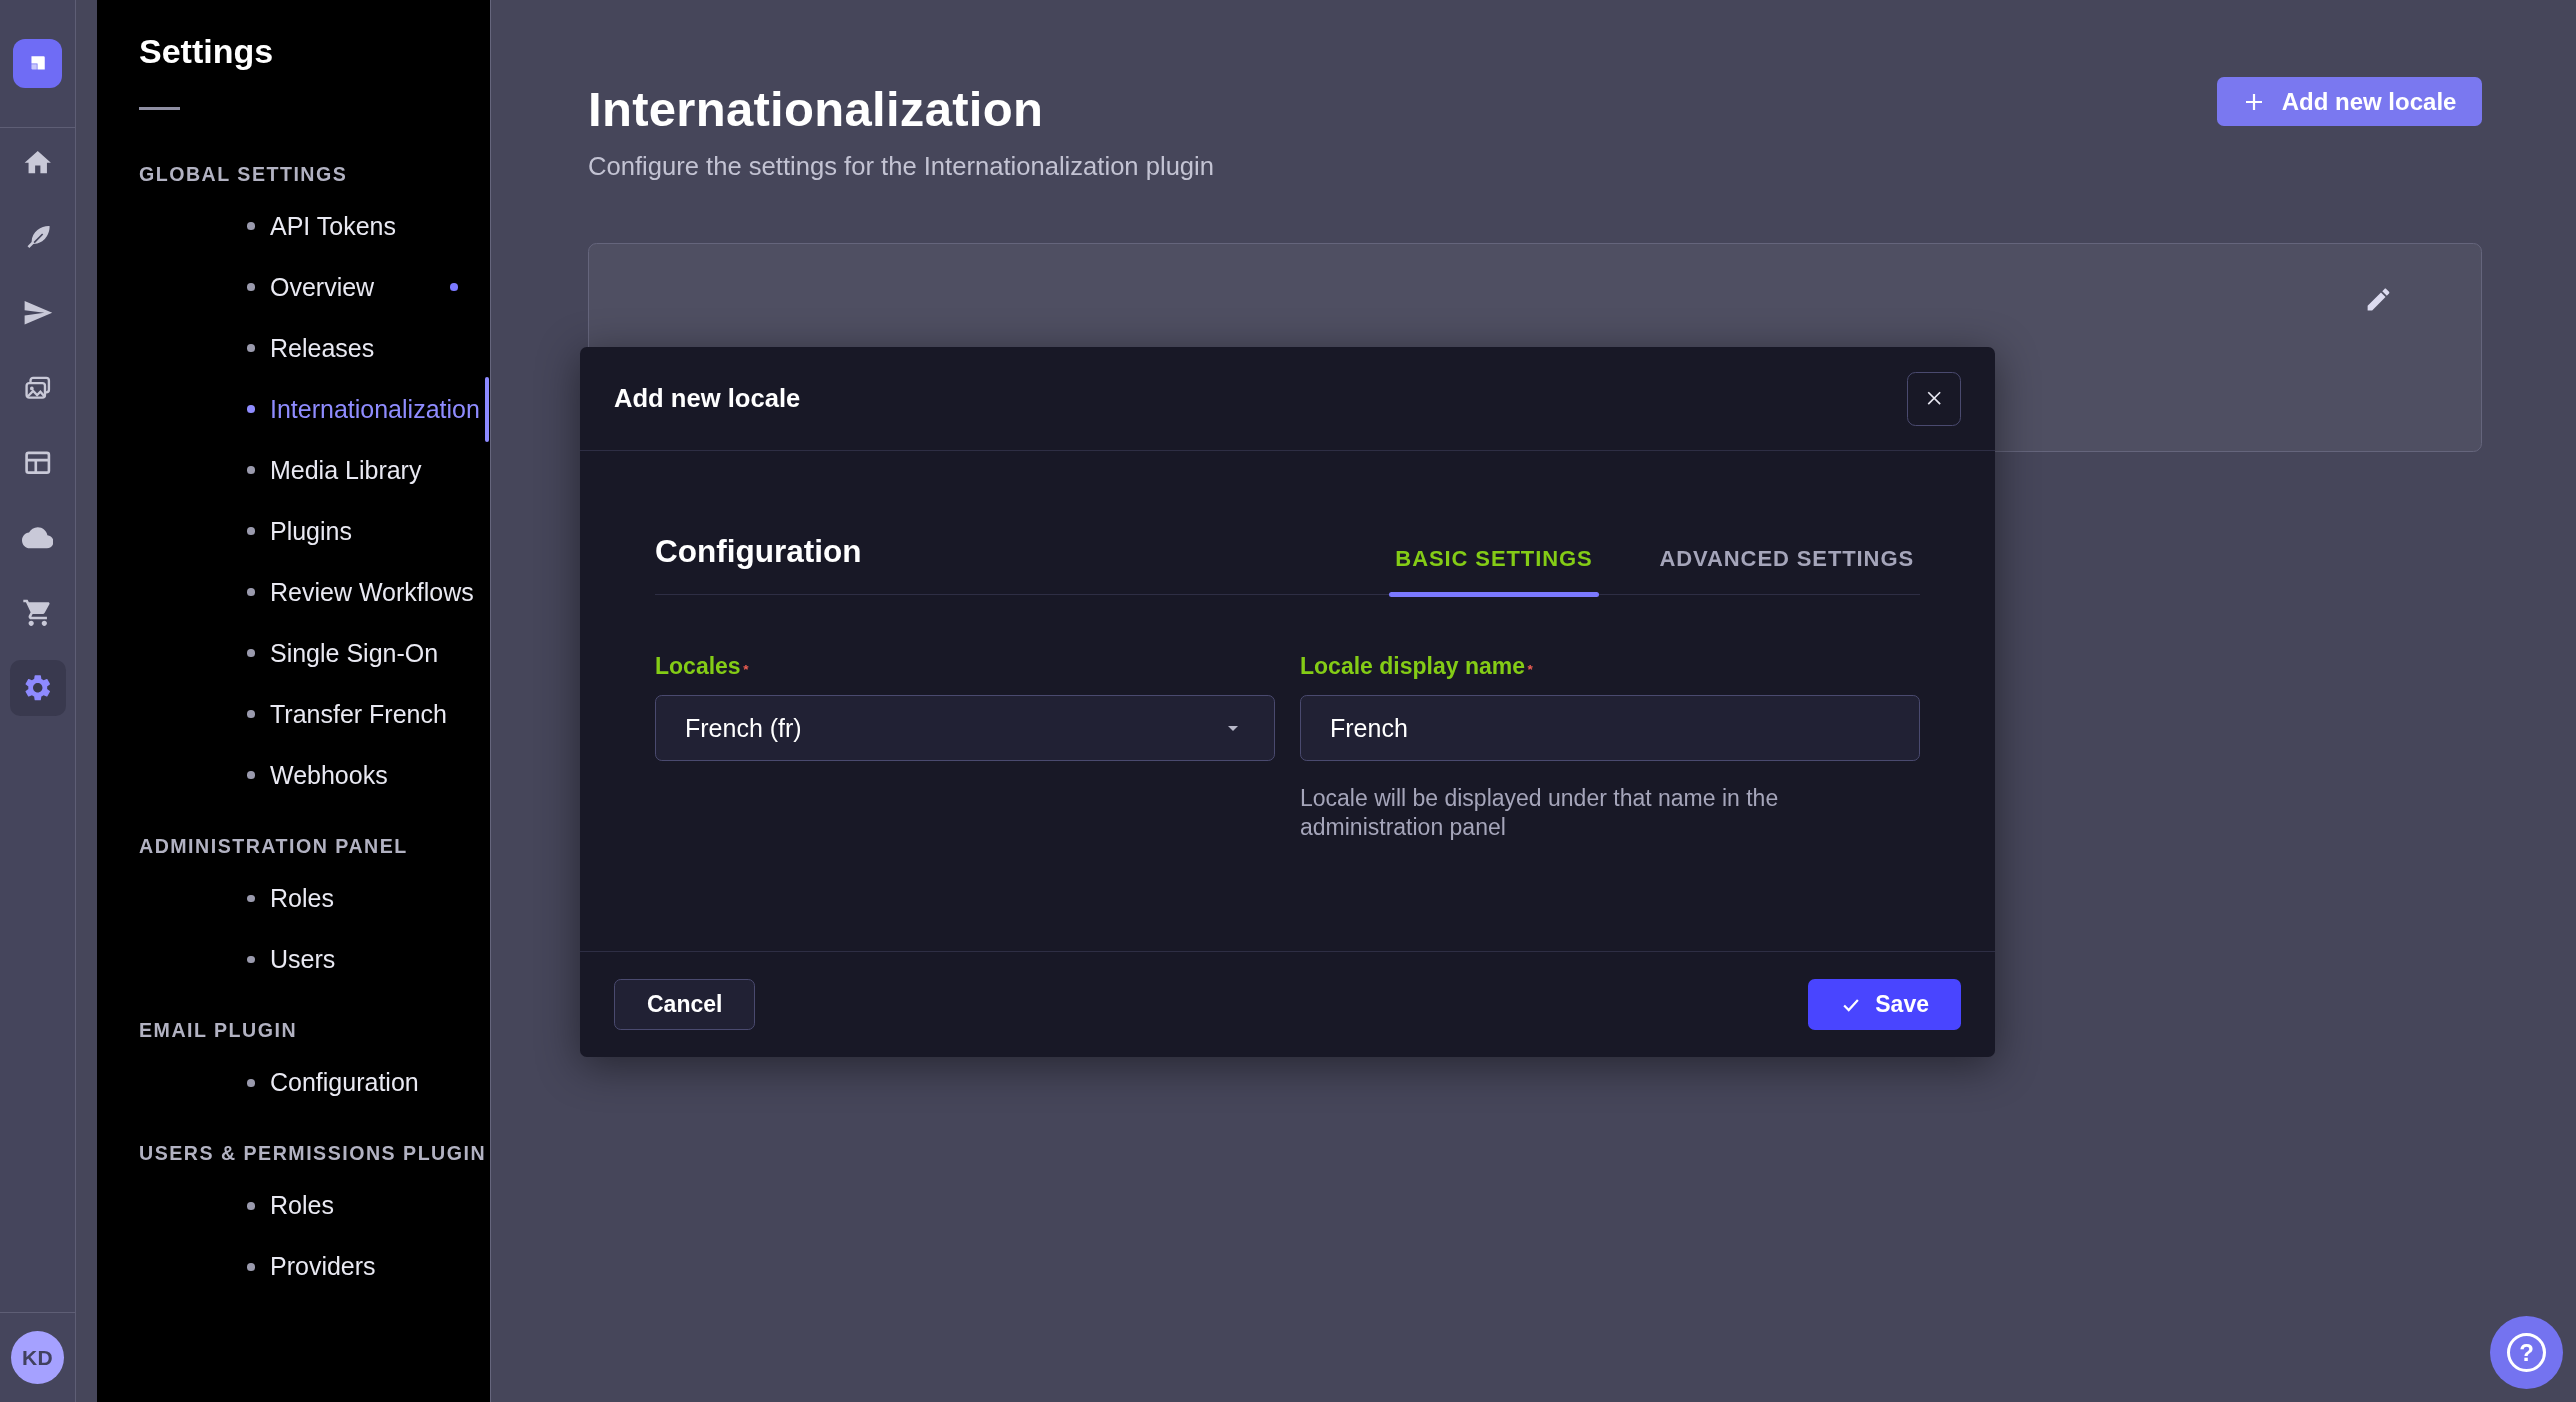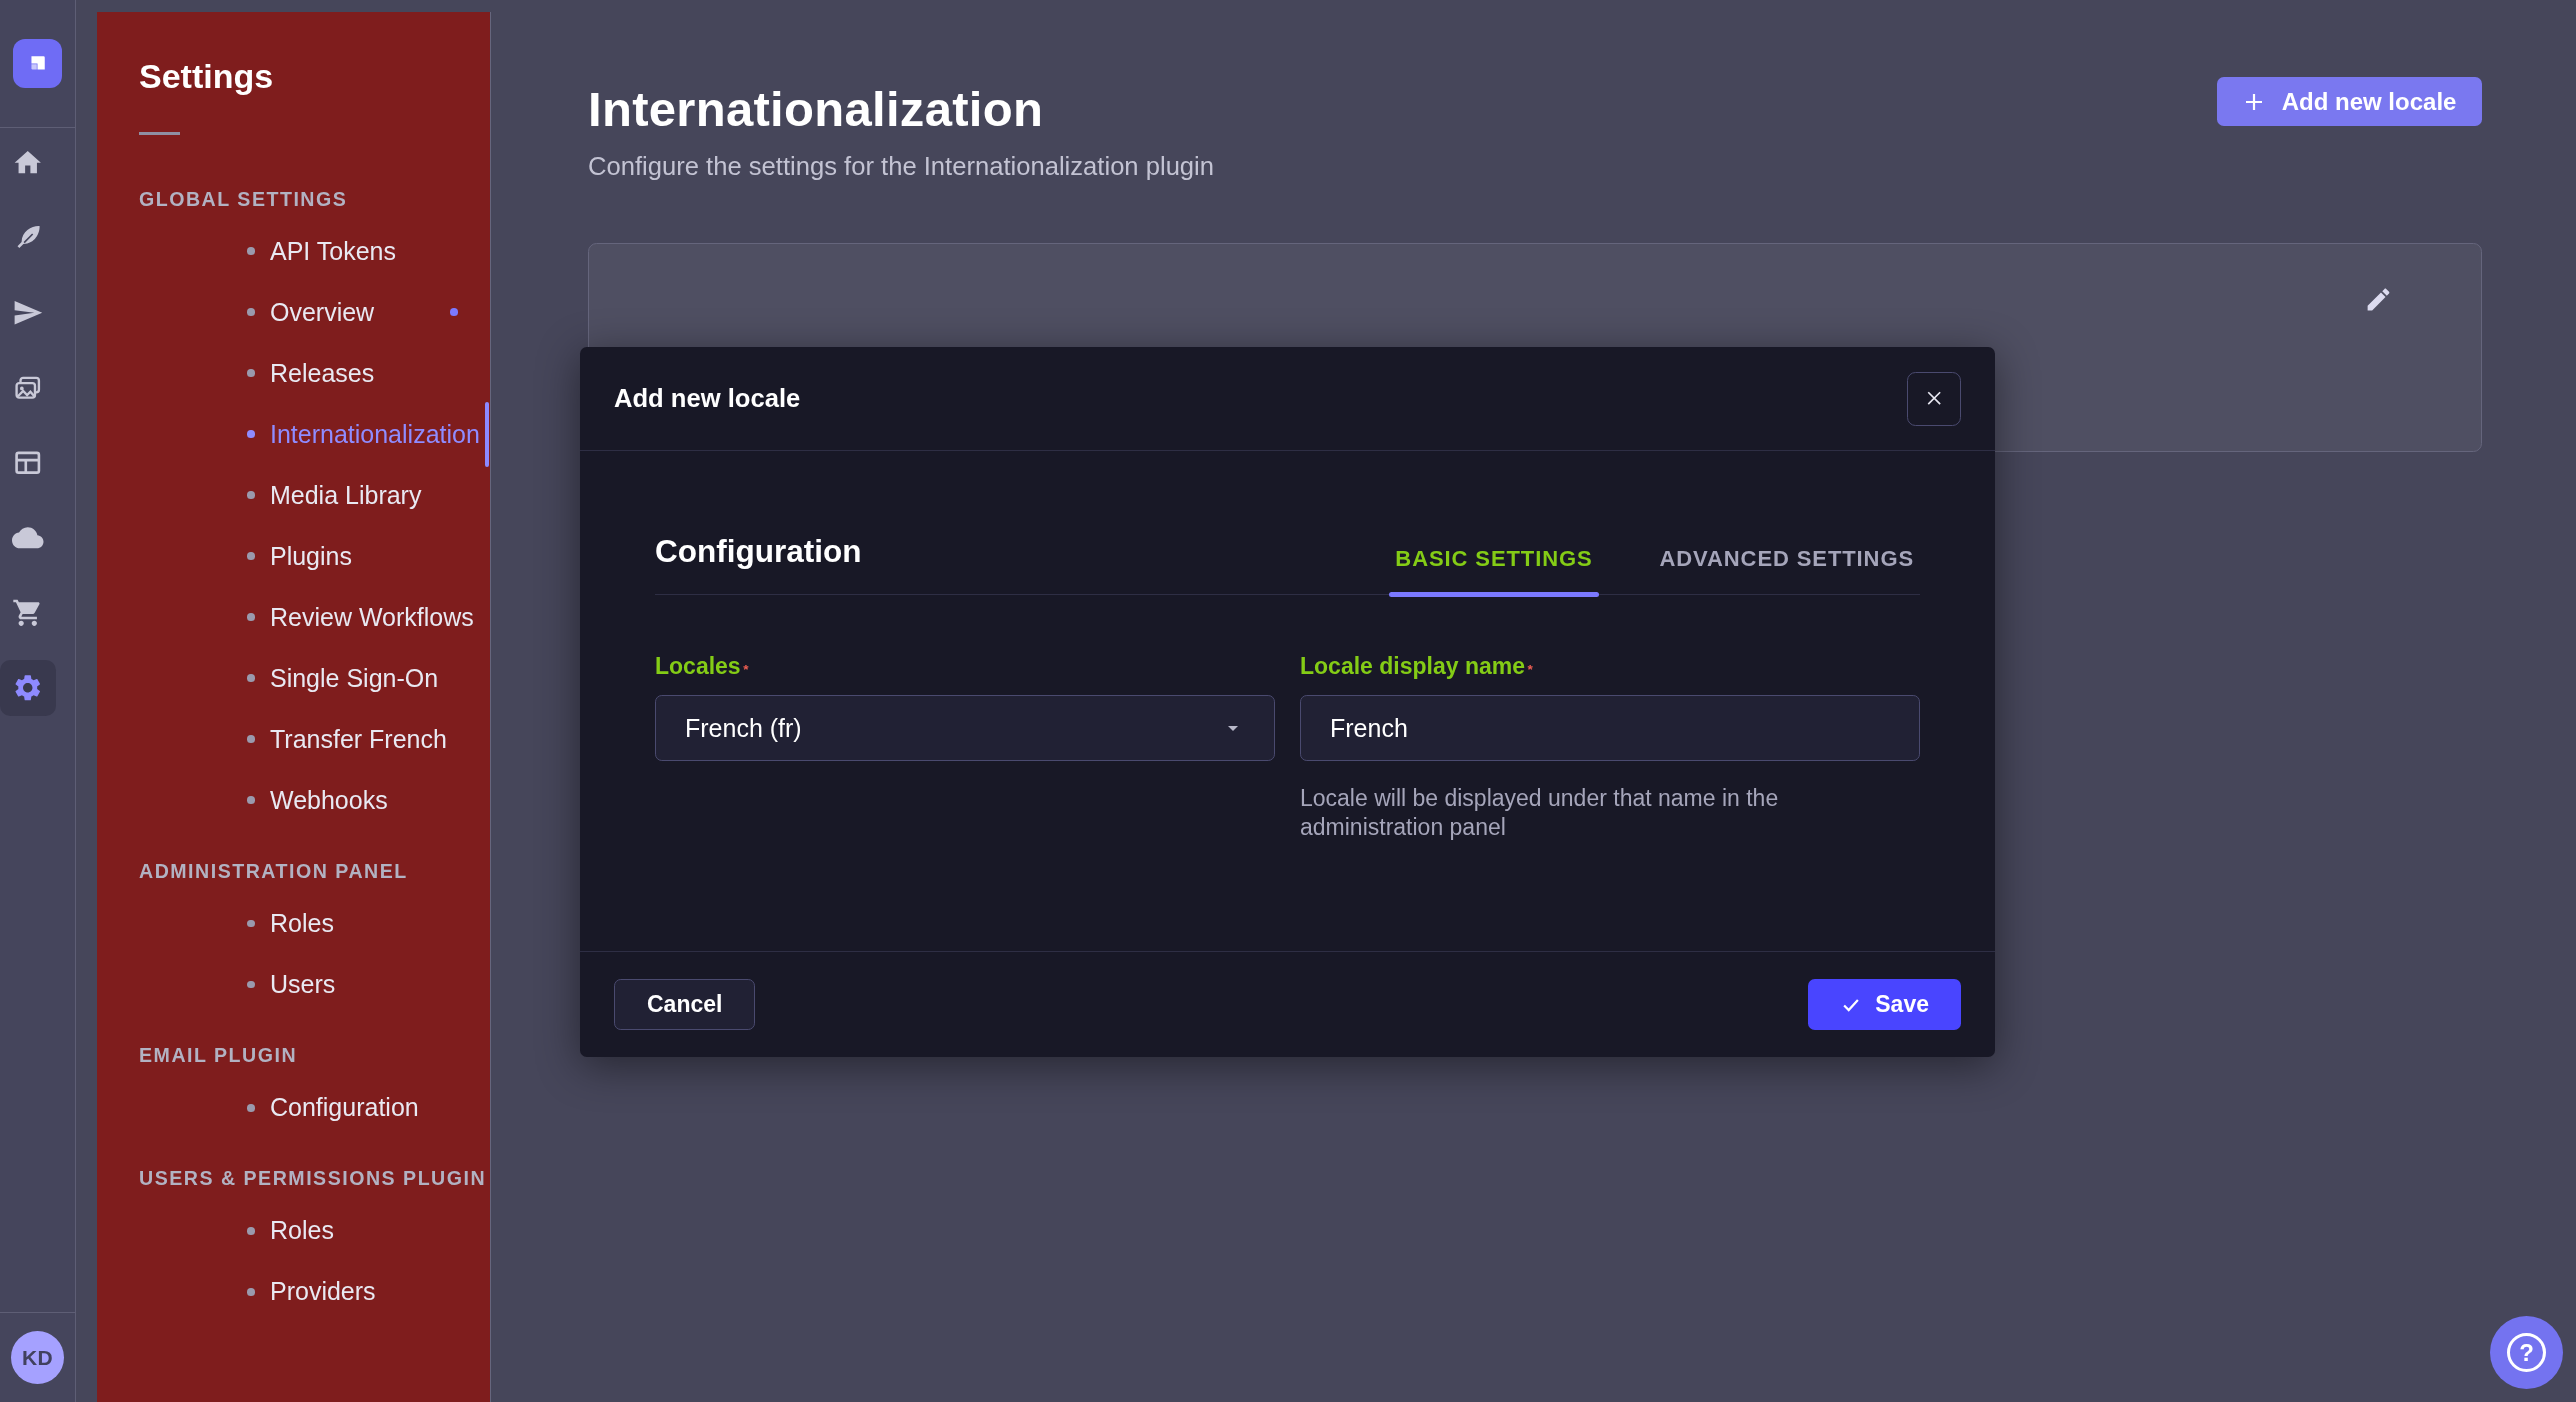--- a/index.html
+++ b/index.html
@@ -8,21 +8,21 @@
     width:2576px; height:1402px; overflow:hidden; position:relative;
     background:#46465a;
     font-family:"Liberation Sans", sans-serif;
     -webkit-font-smoothing:antialiased;
   }
 
   
   .rail {
     position:absolute; left:0; top:0; bottom:0; width:76px;
     background:#45455c; border-right:0.9px solid #5e5e75;
-    display:flex; flex-direction:column; align-items:flex-start;
+    display:flex; flex-direction:column; align-items:center;
   }
   .rail-logo-wrap {
     height:128px; width:100%; display:flex; align-items:center; justify-content:center;
     border-bottom:0.9px solid #5e5e75;
   }
   .logo {
     width:49px; height:49px; border-radius:12px; background:#6f6cf5;
     display:flex; align-items:center; justify-content:center; cursor:pointer;
   }
   .rail-nav { margin-top:6.8px; display:flex; flex-direction:column; gap:19px; align-items:center; }
@@ -38,23 +38,23 @@
     display:flex; align-items:center; justify-content:center;
   }
   .avatar {
     width:53px; height:53px; border-radius:50%; background:#a5a1ff;
     color:#41415e; font-size:21px; font-weight:bold; letter-spacing:0.4px;
     display:flex; align-items:center; justify-content:center; cursor:pointer;
   }
 
   
   .sidebar {
-    position:absolute; left:97px; top:12px; bottom:0; width:394px;
-    background:#7f1d1d; border-right:0.9px solid #66667d;
-    padding-top:45px; overflow:hidden;
+    position:absolute; left:97px; top:0; bottom:0; width:394px;
+    background:#000000; border-right:0.9px solid #66667d;
+    padding-top:32px; overflow:hidden;
   }
   .sidebar-title { margin:0 0 0 42px; font-size:34px; font-weight:600; color:#ffffff; }
   .sidebar-divider { width:41px; height:2.6px; background:#8f8fa3; border:none; margin:36px 0 0 42px; }
   .section-label {
     margin:53px 0 0 42px; font-size:19.6px; font-weight:bold;
     letter-spacing:1.5px; color:#b2b2c2;
   }
   .section-label.tight { margin-top:29px; }
   .nav-list { list-style:none; margin:10.2px 0 0 150px; padding:0; }
   .nav-item {

